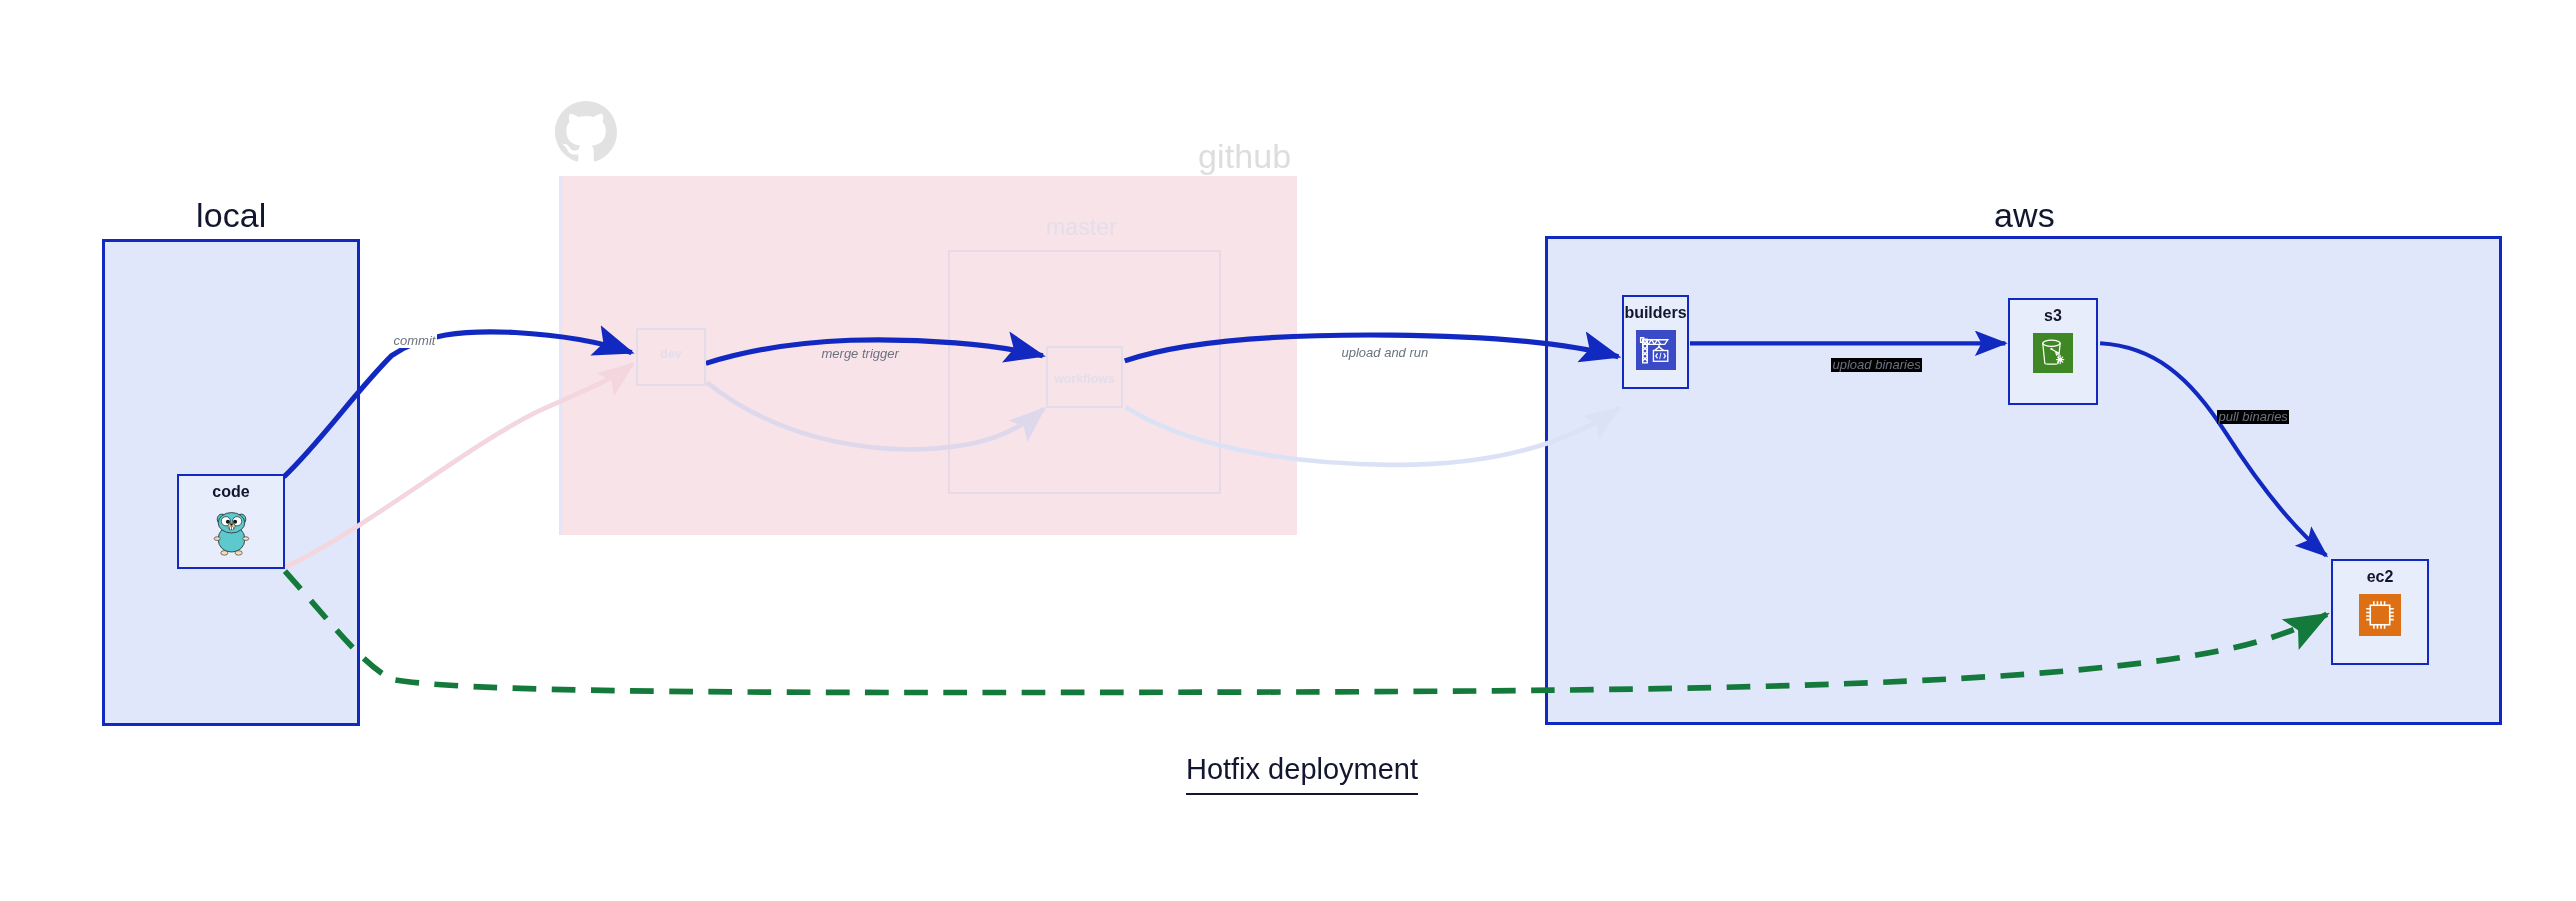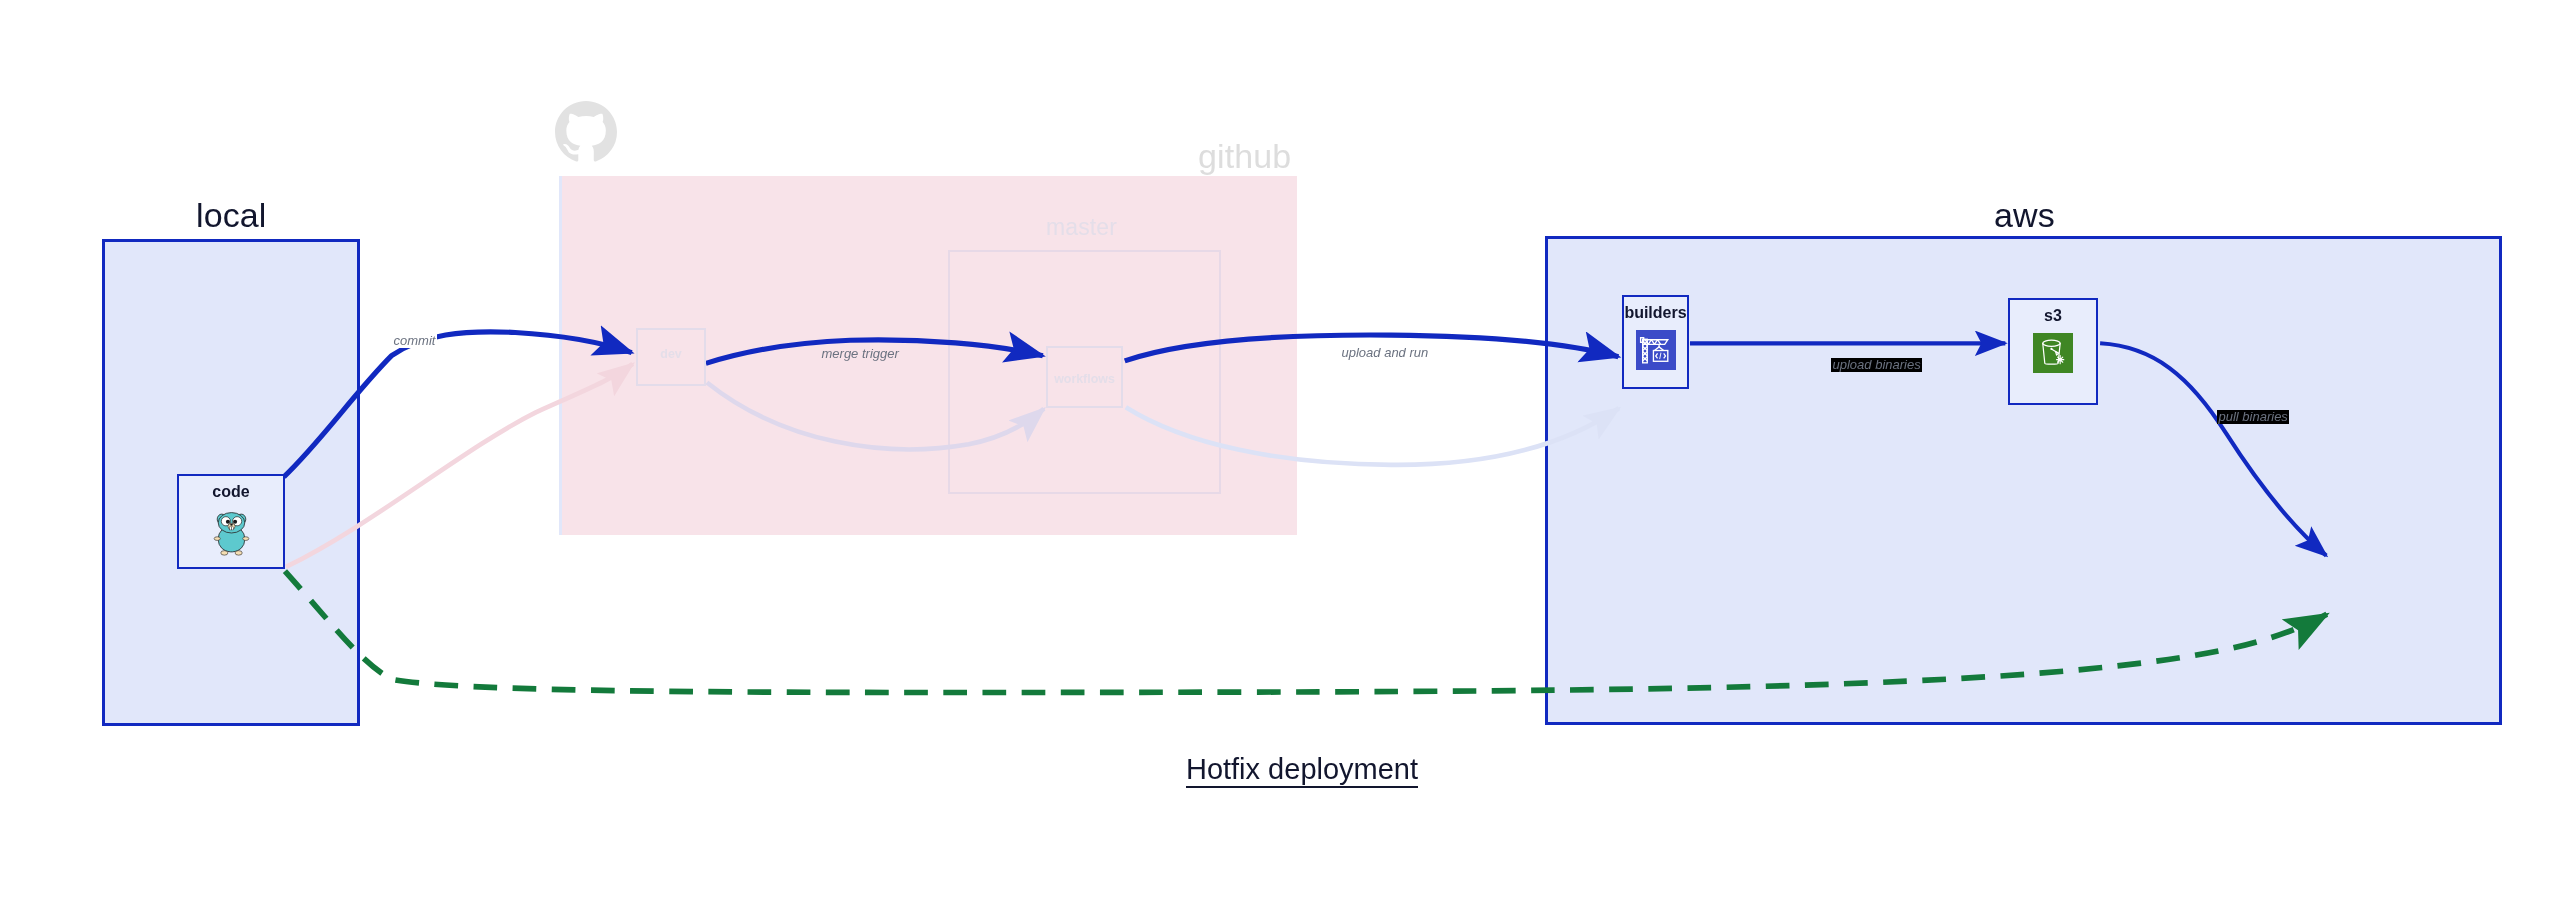--- a/index.html
+++ b/index.html
@@ -71,21 +71,21 @@
   .lb-merge{left:820px;top:347px;}
   .lb-upload-run{left:1340px;top:346px;}
   .lb-upload-bin{left:1831px;top:358px;}
   .lb-pull{left:2196px;top:410px;margin-left:21px;}
 
   
   .footer-title{
     position:absolute;left:0;top:753px;width:2604px;text-align:center;
     font-size:29px;color:#12162e;font-weight:400;
   }
-  .footer-title span{border-bottom:2.1px solid #12162e;padding-bottom:1px;}
+  .footer-title span{border-bottom:2.1px solid #12162e;padding-bottom:8px;}
 
   
   .octocat{position:absolute;left:555px;top:101px;width:62px;height:62px;opacity:1;}
 </style>
 </head>
 <body>
 
 <div id="stage">
 
   <div class="cluster github"></div>
@@ -228,19 +228,36 @@
           <circle cx="36" cy="31" r="2.1" fill="#ffffff" stroke="none"></circle>
           <path d="M44,36 L50,39 L46,43 Z" fill="none"></path>
         </g>
         <g stroke="#ffffff" stroke-width="2.2" stroke-linecap="round">
           <path d="M53,44 L53,60 M46,52 L60,52 M48,47 L58,57 M58,47 L48,57"></path>
         </g>
       </svg>
     </div>
   </div>
 
+  <div class="node solid ec2">
+    <div class="node-label">ec2</div>
+    <div class="node-icon">
+      <svg width="42" height="42" viewBox="0 0 82 82">
+        <rect x="0" y="0" width="82" height="82" fill="#DD7014"></rect>
+        <g fill="none" stroke="#ffffff" stroke-width="3">
+          <rect x="22" y="22" width="38" height="38"></rect>
+        </g>
+        <g stroke="#ffffff" stroke-width="3" stroke-linecap="butt">
+          <path d="M29,22 L29,14 M36,22 L36,14 M43,22 L43,14 M50,22 L50,14"></path>
+          <path d="M29,60 L29,68 M36,60 L36,68 M43,60 L43,68 M50,60 L50,68"></path>
+          <path d="M22,29 L14,29 M22,36 L14,36 M22,43 L14,43 M22,50 L14,50"></path>
+          <path d="M60,29 L68,29 M60,36 L68,36 M60,43 L68,43 M60,50 L68,50"></path>
+        </g>
+      </svg>
+    </div>
+  </div>
 
   <div class="footer-title">
     <span>Hotfix deployment</span>
   </div>
 
 </div>
 
 
 </body></html>

